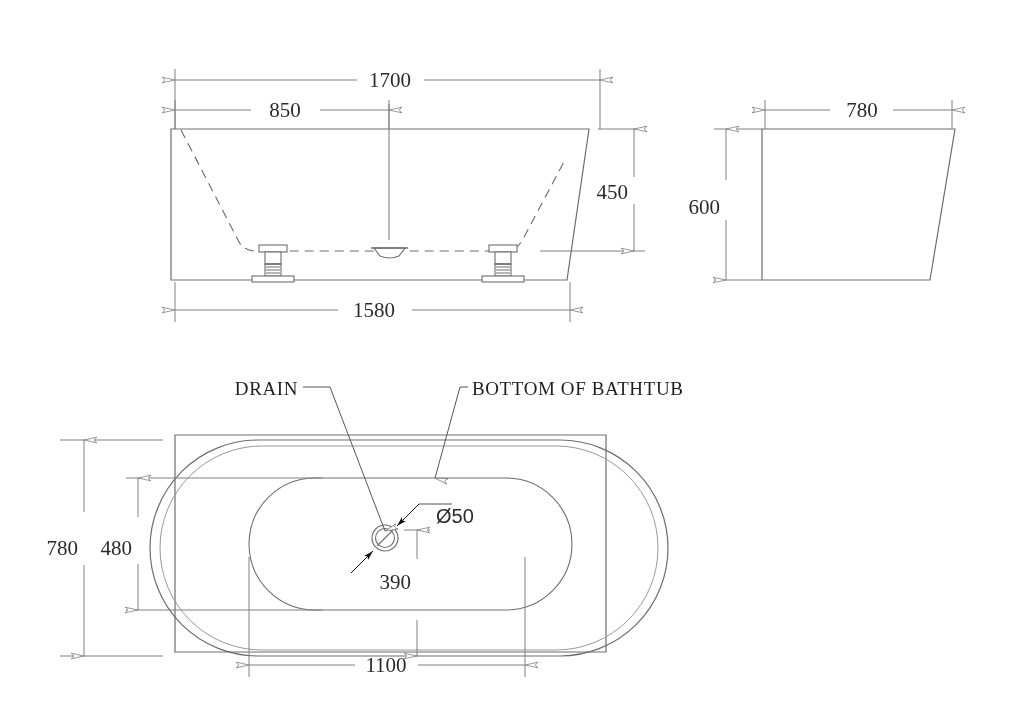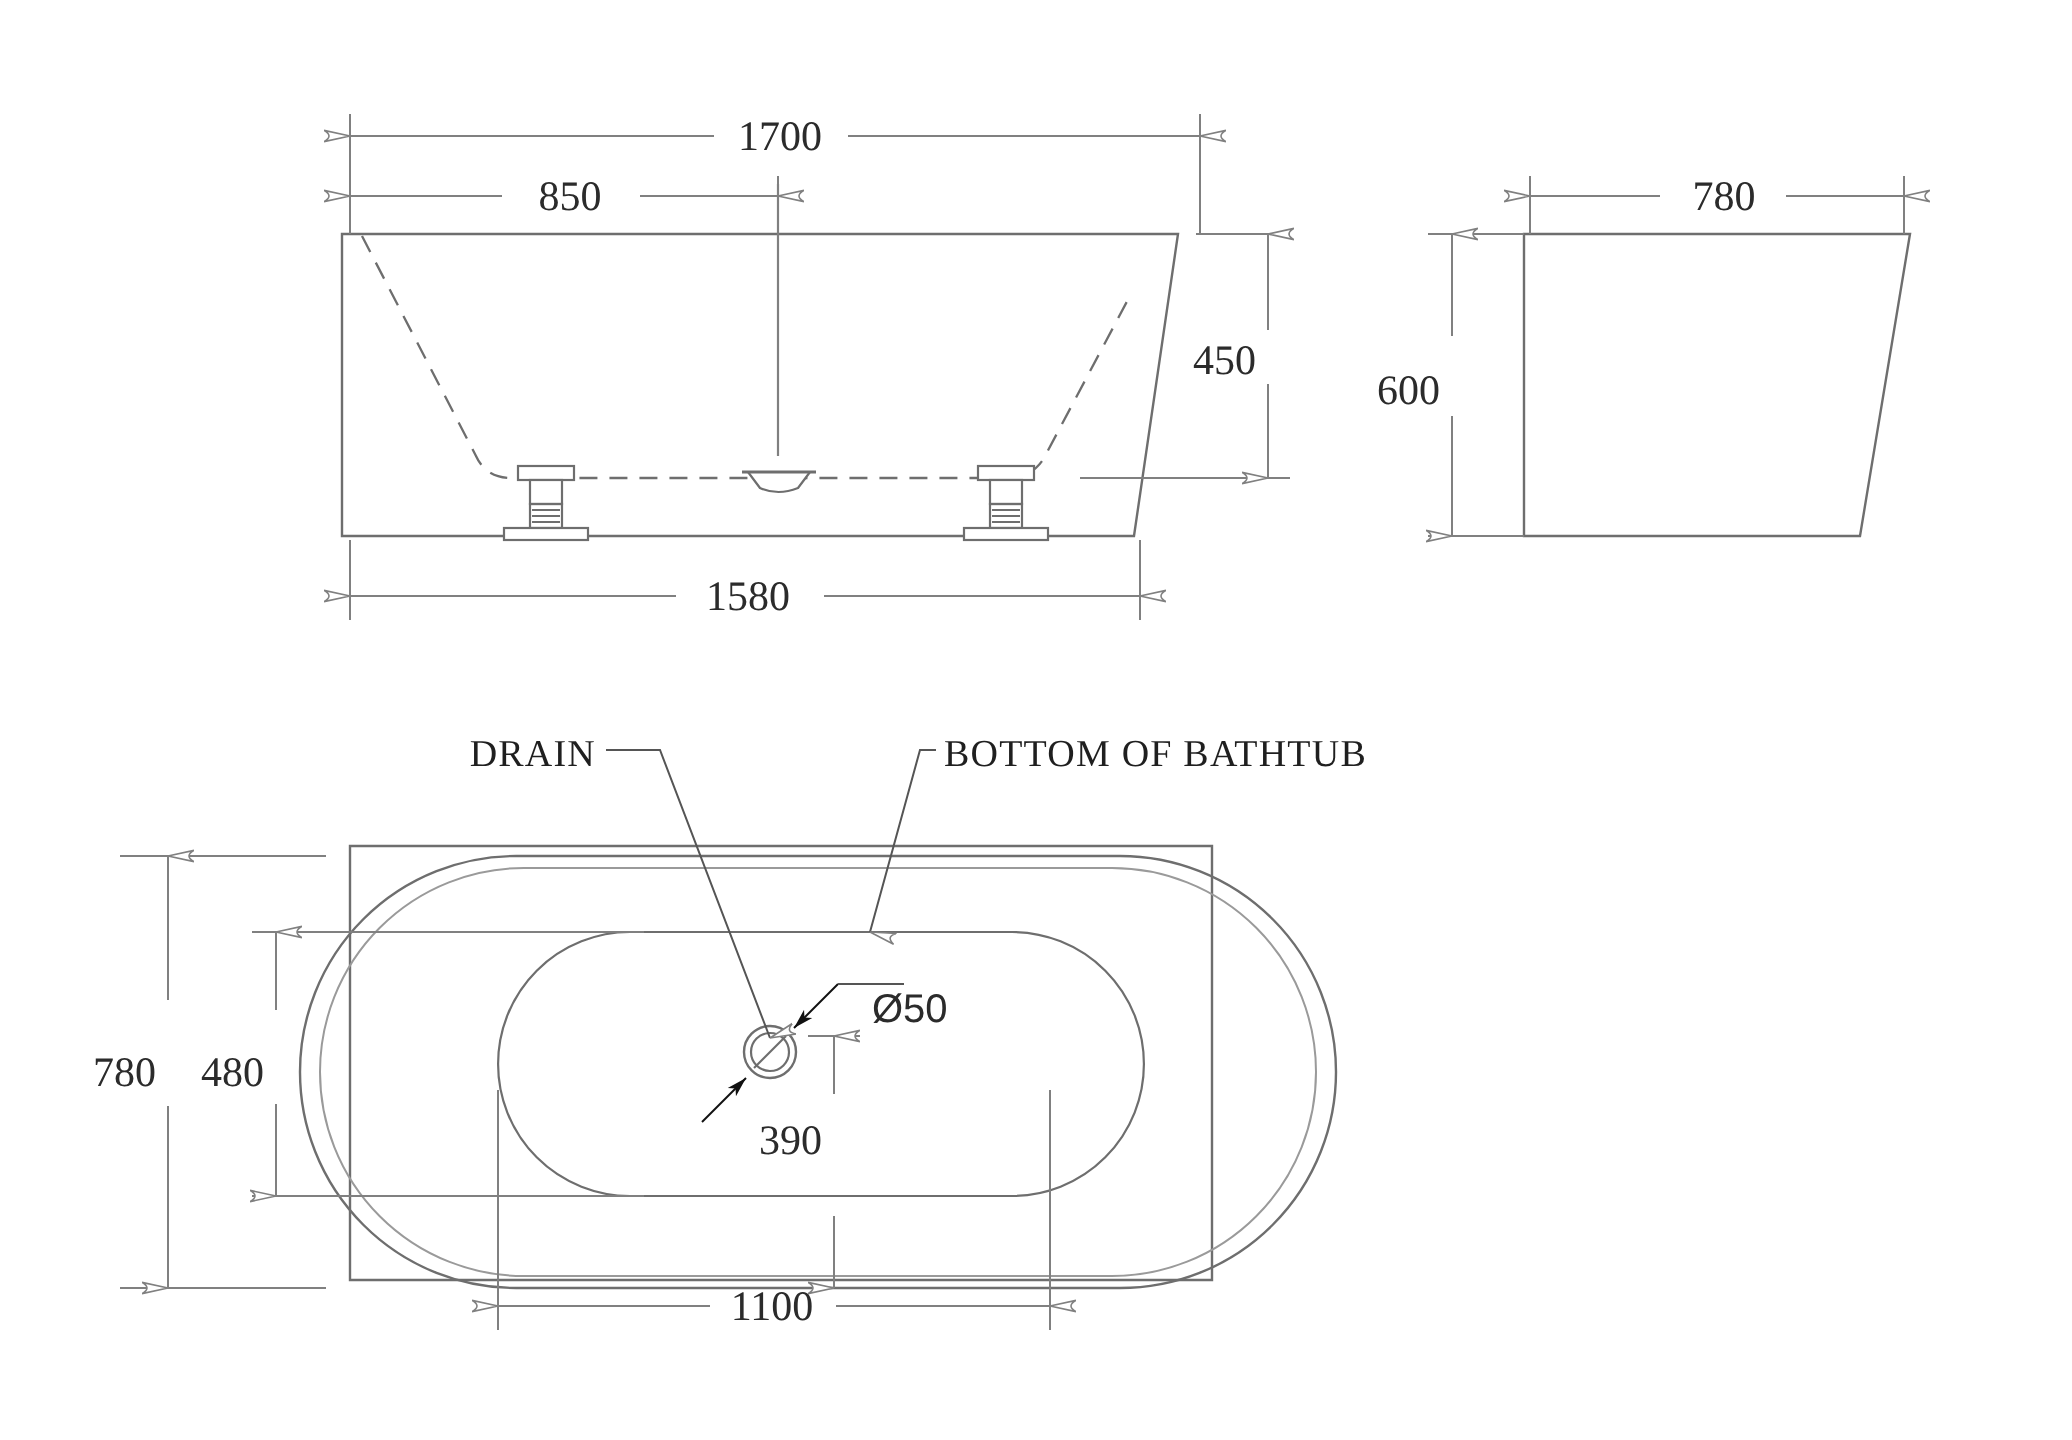--- a/index.html
+++ b/index.html
@@ -10,21 +10,21 @@
   }
   body {
     width: 1036px;
     height: 720px;
     font-family: "Liberation Serif", "DejaVu Serif", serif;
     overflow: hidden;
     position: relative;
   }
   #drawing-root {
     position: absolute;
-    top: 0;
+    top: 12px;
     left: 0;
     width: 1036px;
     height: 704px;
     text-align: center;
   }
   svg { display: block; }
   .dim-text {
     font-family: "Liberation Serif", "DejaVu Serif", serif;
     font-size: 21px;
     fill: #2b2b2b;

